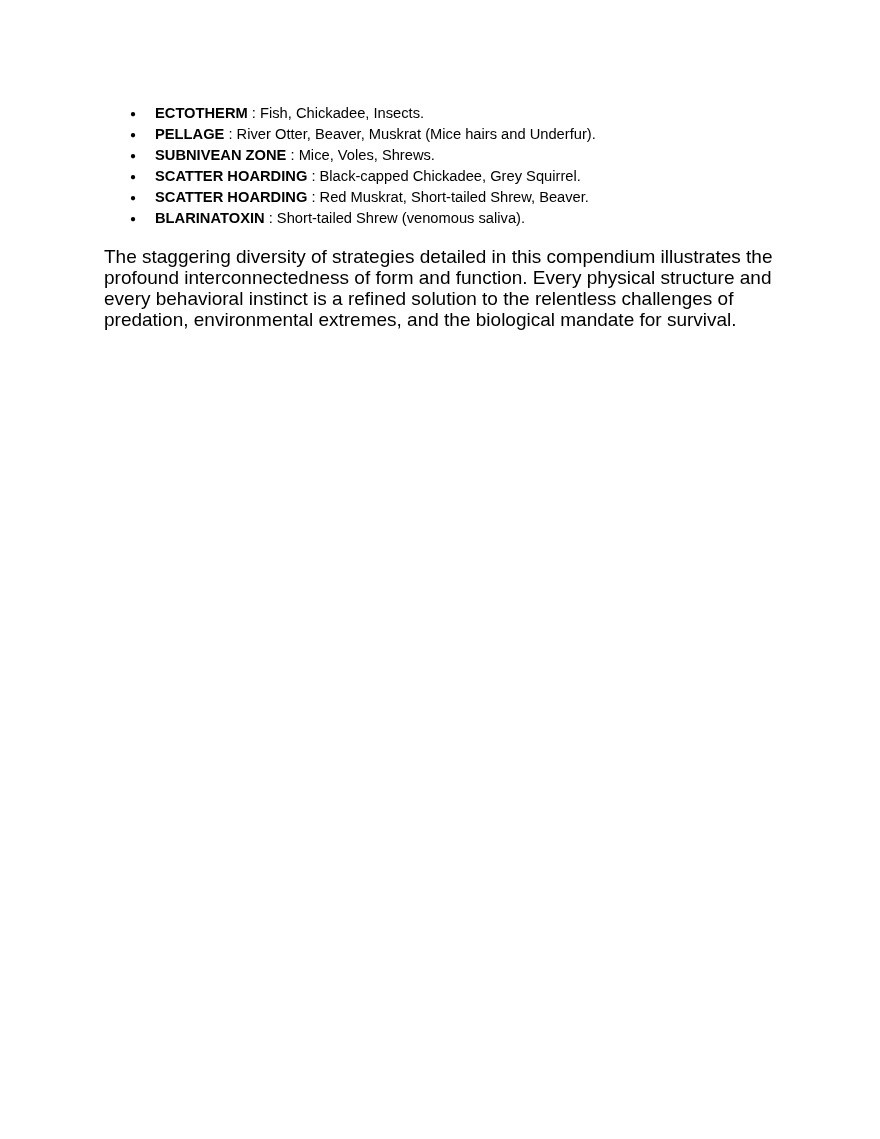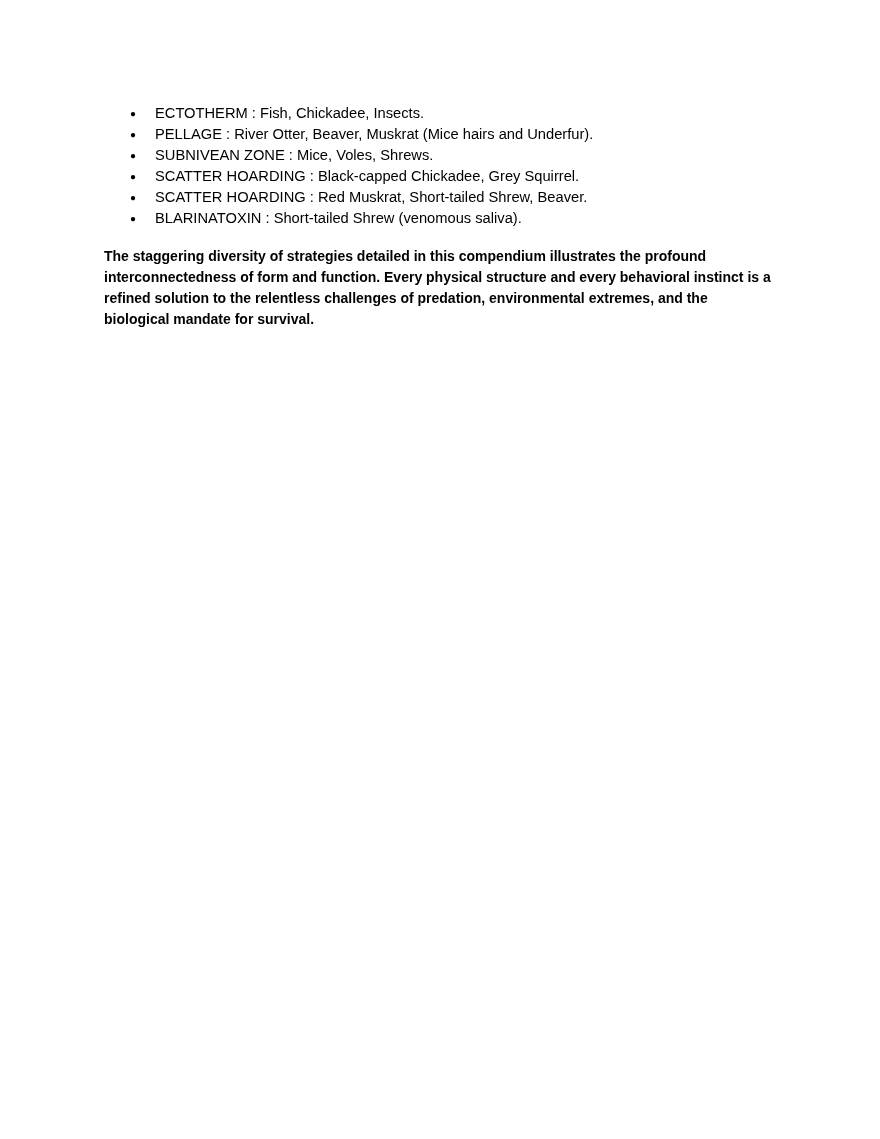--- a/index.html
+++ b/index.html
@@ -33,28 +33,27 @@
     padding-left: 51px;
   }
   .bullet {
     position: absolute;
     left: 26px;
     top: 0;
     font-size: 10px;
     line-height: 21px;
   }
   .term {
-    font-weight: normal;
+    font-weight: bold;
   }
   .closing-paragraph {
     margin: 17px 0 0 0;
-    font-size: 14px;
+    font-size: 19px;
     line-height: 21px;
     max-width: 672px;
-    font-weight: bold;
   }
 </style>
 </head>
 <body>
 
 <div class="page">
 
   <ul class="glossary-list">
     <li>
       <span class="bullet">●</span><span class="term">ECTOTHERM</span><span class="def"> : Fish, Chickadee, Insects.</span>

